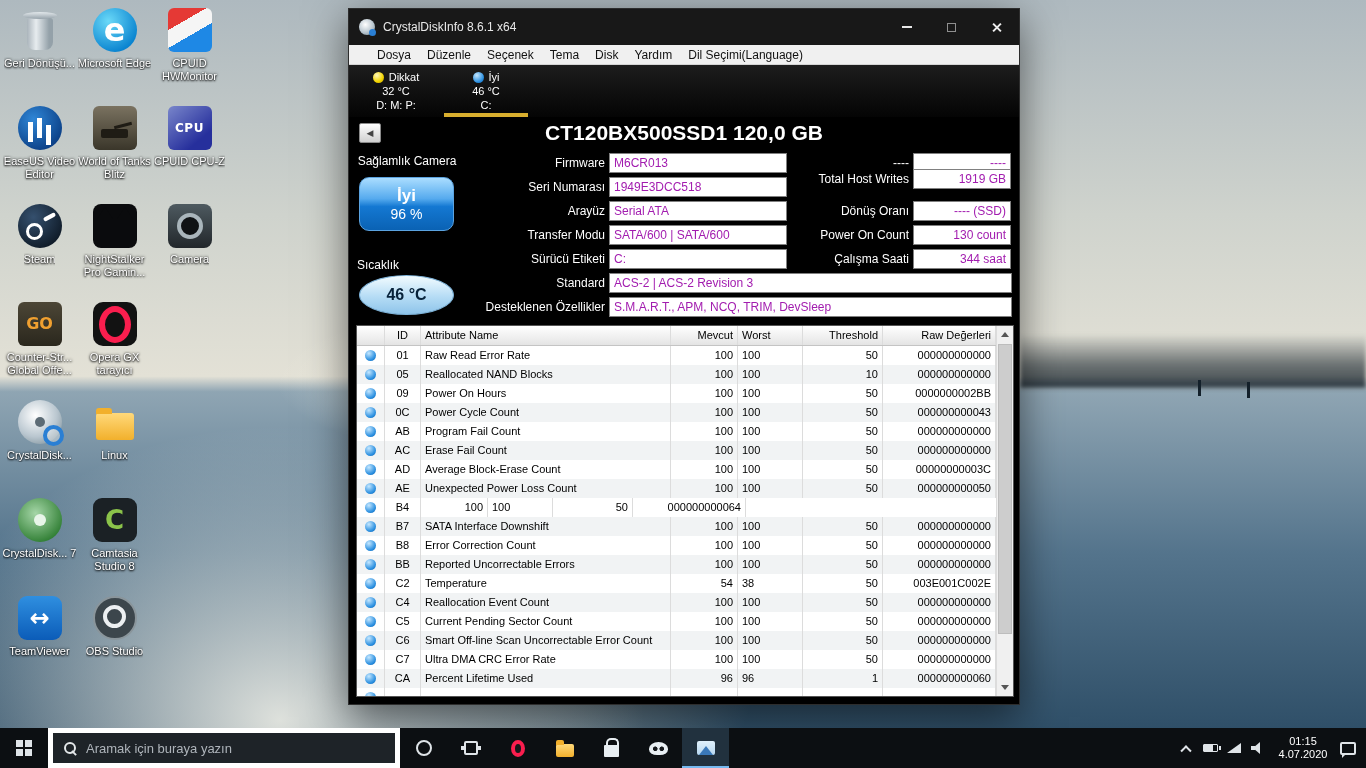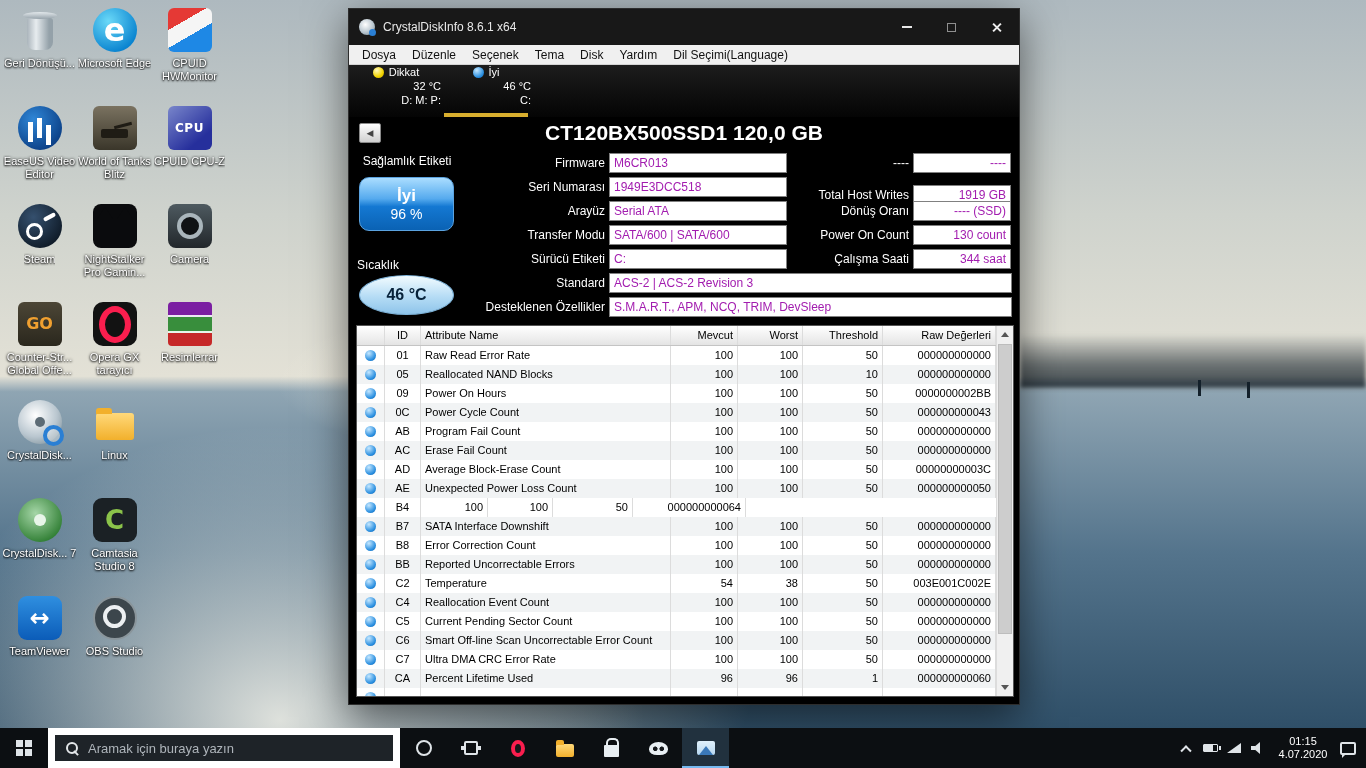--- a/index.html
+++ b/index.html
@@ -82,25 +82,25 @@
   .wtitle { margin-left:8px; }
   .wbtns { margin-left:auto; display:flex; height:100%; }
   .wbtn { width:45px; display:flex; align-items:center; justify-content:center; }
   .glyph-min { width:10px; height:2px; background:#e6e6e6; }
   .glyph-max { width:9px; height:9px; border:1px solid #8f8f8f; }
   .glyph-close { position:relative; width:11px; height:11px; }
   .glyph-close::before,.glyph-close::after { content:""; position:absolute; left:5px; top:0; width:2px; height:11px; background:#efefef; }
   .glyph-close::before { transform:rotate(45deg); } .glyph-close::after { transform:rotate(-45deg); }
 
   .menubar { height:20px; background:#f0f0f0; border-bottom:1px solid #d4d4d4; display:flex; align-items:center;
-    font-size:12px; color:#111; padding-left:5px; flex:0 0 auto; }
+    font-size:12px; color:#111; padding-left:20px; flex:0 0 auto; }
   .mitem { padding:0 8px; }
 
   .drivebar { height:52px; background:linear-gradient(#1d1d1d,#040404); display:flex; padding-left:2px; flex:0 0 auto; }
-  .drive { width:90px; position:relative; color:#fff; font-size:11px; text-align:right; }
+  .drive { width:90px; position:relative; color:#fff; font-size:11px; text-align:center; padding-top:5px; }
   .d-row { display:flex; align-items:center; justify-content:center; gap:5px; line-height:14px; }
   .ddot { width:11px; height:11px; border-radius:50%; flex:0 0 auto; }
   .i-warning-dot { background:radial-gradient(circle at 35% 30%,#fff8bc,#f2d400 60%,#bf9f00); }
   .i-good-dot { background:radial-gradient(circle at 35% 30%,#c4e7ff,#2a8fe0 65%,#0f5da8); }
   .d-temp,.d-letters { line-height:14px; }
   .drive.selected::after { content:""; position:absolute; left:3px; right:3px; bottom:0; height:4px; background:#d8ae2e; }
 
   .main { flex:1; position:relative; color:#fff; font-size:12px; background:#000; }
   .backbtn { position:absolute; left:10px; top:6px; width:22px; height:20px; border:1px solid #8a8a8a; border-radius:2px;
     background:linear-gradient(#fefefe,#d0d0d0); display:flex; align-items:center; justify-content:center; }
@@ -117,62 +117,62 @@
   .tlabel { position:absolute; left:8px; top:141px; width:100px; }
   .tellipse { position:absolute; left:10px; top:158px; width:95px; height:40px; border-radius:50%; border:1px solid #7fb4da;
     background:linear-gradient(180deg,#f2fbff 0%,#b5dcf5 55%,#8ec4ea 100%);
     display:flex; align-items:center; justify-content:center; color:#07223a; font-size:16px; font-weight:bold; }
 
   .fields { position:absolute; inset:0; pointer-events:none; }
   .frow { position:absolute; left:0; width:100%; height:20px; }
   .fields-left .frow:nth-of-type(1){top:36px} .fields-left .frow:nth-of-type(2){top:60px}
   .fields-left .frow:nth-of-type(3){top:84px} .fields-left .frow:nth-of-type(4){top:108px}
   .fields-left .frow:nth-of-type(5){top:132px}
-  .fields-right .frow:nth-of-type(1){top:36px} .fields-right .frow:nth-of-type(2){top:68px}
+  .fields-right .frow:nth-of-type(1){top:36px} .fields-right .frow:nth-of-type(2){top:52px}
   .fields-right .frow:nth-of-type(3){top:84px} .fields-right .frow:nth-of-type(4){top:108px}
   .fields-right .frow:nth-of-type(5){top:132px}
   .fields-wide .frow:nth-of-type(1){top:156px} .fields-wide .frow:nth-of-type(2){top:180px}
   .flabel { position:absolute; line-height:20px; text-align:right; white-space:nowrap; overflow:hidden; }
   .fval { position:absolute; height:20px; background:#fff; border:1px solid #808080; color:#a21caf;
     padding:0 4px; line-height:18px; font-size:12px; white-space:nowrap; overflow:hidden; }
   .fields-left .flabel { left:104px; width:152px; }
   .fields-left .fval { left:260px; width:178px; }
   .fields-right .flabel { left:436px; width:124px; }
   .fields-right .fval { left:564px; width:98px; text-align:right; }
   .fields-wide .flabel { left:100px; width:156px; }
   .fields-wide .fval { left:260px; width:403px; }
 
   
   .smart { position:absolute; left:7px; top:208px; width:658px; height:372px; background:#fff;
     border:1px solid #555; overflow:hidden; color:#000; }
   .thead { display:flex; height:20px; background:linear-gradient(#ffffff,#e4e4e4); border-bottom:1px solid #c4c4c4; font-size:11px; }
   .c { border-right:1px solid #dcdcdc; padding:0 4px; line-height:19px; overflow:hidden; white-space:nowrap; flex:0 0 auto; }
   .c-dot { width:28px; } .c-id { width:36px; text-align:center; } .c-name { width:250px; }
-  .c-cur { width:67px; text-align:right; } .c-worst { width:65px; text-align:right; }
+  .c-cur { width:67px; text-align:right; } .c-worst { width:65px; }
   .c-th { width:80px; text-align:right; } .c-raw { width:113px; text-align:right; }
   .tbody { font-size:11px; }
   .trow { display:flex; height:19px; }
   .trow:nth-of-type(even) { background:#f1f3f4; }
   .bdot { display:block; width:11px; height:11px; border-radius:50%; margin:4px auto 0;
     background:radial-gradient(circle at 35% 30%,#c4e7ff,#2a8fe0 65%,#0f5da8); }
   .vscroll { position:absolute; right:0; top:0; bottom:0; width:17px; background:#f0f0f0; border-left:1px solid #dcdcdc; }
   .sbtn { position:absolute; left:0; width:16px; height:17px; display:flex; align-items:center; justify-content:center; }
   .sbtn.up { top:0; } .sbtn.down { bottom:0; }
   .tri-up { width:0; height:0; border-left:4px solid transparent; border-right:4px solid transparent; border-bottom:5px solid #555; }
   .tri-down { width:0; height:0; border-left:4px solid transparent; border-right:4px solid transparent; border-top:5px solid #555; }
   .sthumb { position:absolute; left:1px; width:14px; top:18px; height:290px; background:#cdcdcd; border:1px solid #bdbdbd; }
 
   
   .taskbar { position:absolute; left:0; bottom:0; width:1366px; height:40px; background:#0c0f12;
     display:flex; align-items:stretch; z-index:5; }
   .start { width:48px; display:flex; align-items:center; justify-content:center; }
   .winlogo { position:relative; width:16px; height:16px; background:#dfe4e8; }
   .winlogo::before { content:""; position:absolute; left:0; top:7px; width:16px; height:2px; background:#0c0f12; }
   .winlogo::after { content:""; position:absolute; left:7px; top:0; width:2px; height:16px; background:#0c0f12; }
-  .searchbox { width:352px; background:#1e2328; border:7px solid #ffffff; display:flex; align-items:center; padding:0 10px; gap:9px; }
+  .searchbox { width:352px; background:#1e2328; border:5px solid #ffffff; display:flex; align-items:center; padding:0 10px; gap:9px; }
   .mag { position:relative; width:14px; height:14px; flex:0 0 auto; }
   .mag::before { content:""; position:absolute; left:1px; top:1px; width:8px; height:8px; border:2px solid #e4e7ea; border-radius:50%; }
   .mag::after { content:""; position:absolute; right:0px; bottom:1px; width:6px; height:2px; background:#e4e7ea; transform:rotate(45deg); }
   .searchbox input { flex:1; background:transparent; border:none; outline:none; color:#cfd3d7; font-size:13px;
     font-family:"Liberation Sans",sans-serif; }
   .searchbox input::placeholder { color:#aeb4ba; }
   .tapps { display:flex; }
   .tapp { width:47px; display:flex; align-items:center; justify-content:center; position:relative; }
   .tapp.active { background:rgba(118,185,240,.20); box-shadow:inset 0 -2px 0 #76b9f0; }
   .tico { position:relative; }
@@ -311,26 +311,20 @@
         <span class="dico i-cpuz"></span>
       </span>
       <span class="dlabel">CPUID CPU-Z</span>
     </div>
     <div class="dicon">
       <span class="dicobox">
         <span class="dico i-camera"></span>
       </span>
       <span class="dlabel">Camera</span>
     </div>
-    <div class="dicon">
-      <span class="dicobox">
-        <span class="dico i-winrar"></span>
-      </span>
-      <span class="dlabel">Resimlerrar</span>
-    </div>
   </div>
 
 <div class="window">
   <div class="titlebar">
     <span class="app-ico"></span>
     <span class="wtitle">CrystalDiskInfo 8.6.1 x64</span>
     <div class="wbtns">
       <div class="wbtn">
           <span class="glyph-min"></span>
         </div>
@@ -373,21 +367,21 @@
         <div class="d-letters">C:</div>
       </div>
     </div>
 
   <div class="main">
     <div class="backbtn">
         <span class="back-arrow"></span>
       </div>
     <div class="model">CT120BX500SSD1 120,0 GB</div>
 
-    <div class="hlabel">Sağlamlık Etiketi</div>
+    <div class="hlabel">Sağlamlık Camera</div>
     <div class="hbtn">
       <span class="hstatus">İyi</span>
       <span class="hpercent">96 %</span>
     </div>
     <div class="tlabel">Sıcaklık</div>
     <div class="tellipse">
       <span>46 °C</span>
     </div>
 
     <div class="fields fields-left">

